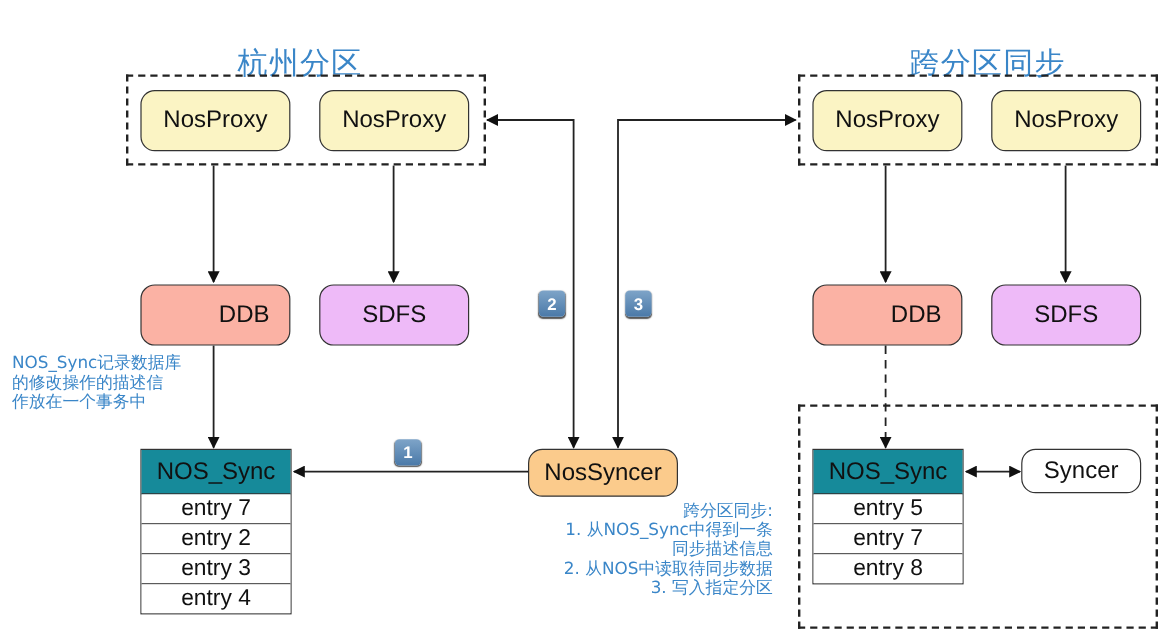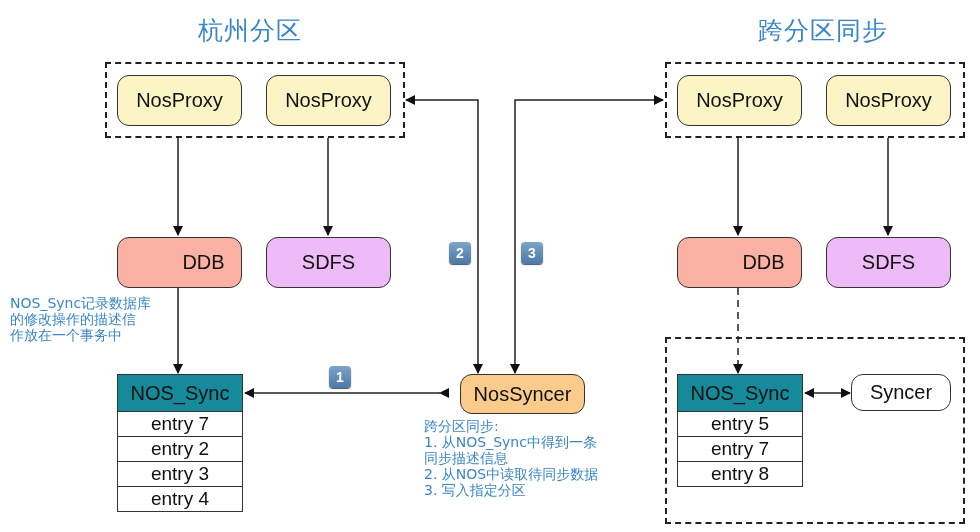--- a/index.html
+++ b/index.html
@@ -1,25 +1,25 @@
 <!DOCTYPE html>
 <html><head>
 <meta charset="utf-8">
 <style>
   html, body { margin:0; padding:0; background:#ffffff; }
   body { width:980px; height:532px; position:relative; overflow:hidden;
          font-family:"Liberation Sans","DejaVu Sans",sans-serif; }
-  .abs { position:absolute; }
+  .abs { position:absolute;margin-top:22px; }
   .title { color:#3a86c8; font-size:25px; font-family:"DejaVu Sans",sans-serif; letter-spacing:1px; }
   .node { position:absolute; box-sizing:border-box; border:1.5px solid #333; border-radius:12px;
           display:flex; align-items:center; justify-content:center; font-size:20px; color:#111; }
   .proxy { background:#fbf4c4; }
   .ddb { background:#fbb2a4;padding-left:48px; }
   .sdfs { background:#eebaf8; }
-  .syncer-mid { background:#fbcb8c;margin-left:20px; }
+  .syncer-mid { background:#fbcb8c; }
   .syncer-white { background:#fff; }
   .dashed { position:absolute; box-sizing:border-box; border:2px dashed #222; }
   .table { position:absolute; box-sizing:border-box; border:1.5px solid #333; width:126px; }
   .table .hdr { background:#168a9a; height:36px; border-bottom:1.5px solid #333;
                 display:flex; align-items:center; justify-content:center; font-size:20px; color:#111; }
   .table .row { height:24px; border-bottom:1.5px solid #333; display:flex; align-items:center;
                 justify-content:center; font-size:19px; color:#111; background:#fff; }
   .table .row:last-child { border-bottom:none; }
   .badge { position:absolute; width:22px; height:22px; border-radius:4px;
            background:linear-gradient(#7ea4c8,#4a79a8); color:#fff; font-weight:bold; font-size:14px;
@@ -79,21 +79,21 @@
   <div class="row">entry 3</div>
   <div class="row">entry 4</div>
 </div>
 
 <div class="badge" style="left:329px;top:366px;">1</div>
 <div class="badge" style="left:449px;top:242px;">2</div>
 <div class="badge" style="left:521px;top:242px;">3</div>
 
 <div class="node syncer-mid" style="left:440px;top:374px;width:125px;height:40px;">NosSyncer</div>
 
-<div class="note" style="left:424px;top:418px;width:220px;">
+<div class="note" style="left:424px;top:418px;width:220px;text-align:right;">
   <div>跨分区同步:</div>
   <div>1. 从NOS_Sync中得到一条</div>
   <div>同步描述信息</div>
   <div>2. 从NOS中读取待同步数据</div>
   <div>3. 写入指定分区</div>
 </div>
 
 <div class="abs title" style="left:758px;top:14px;">跨分区同步</div>
 <div class="dashed" style="left:665px;top:62px;width:300px;height:76px;"></div>
 <div class="node proxy" style="left:677px;top:75px;width:125px;height:51px;">NosProxy</div>

